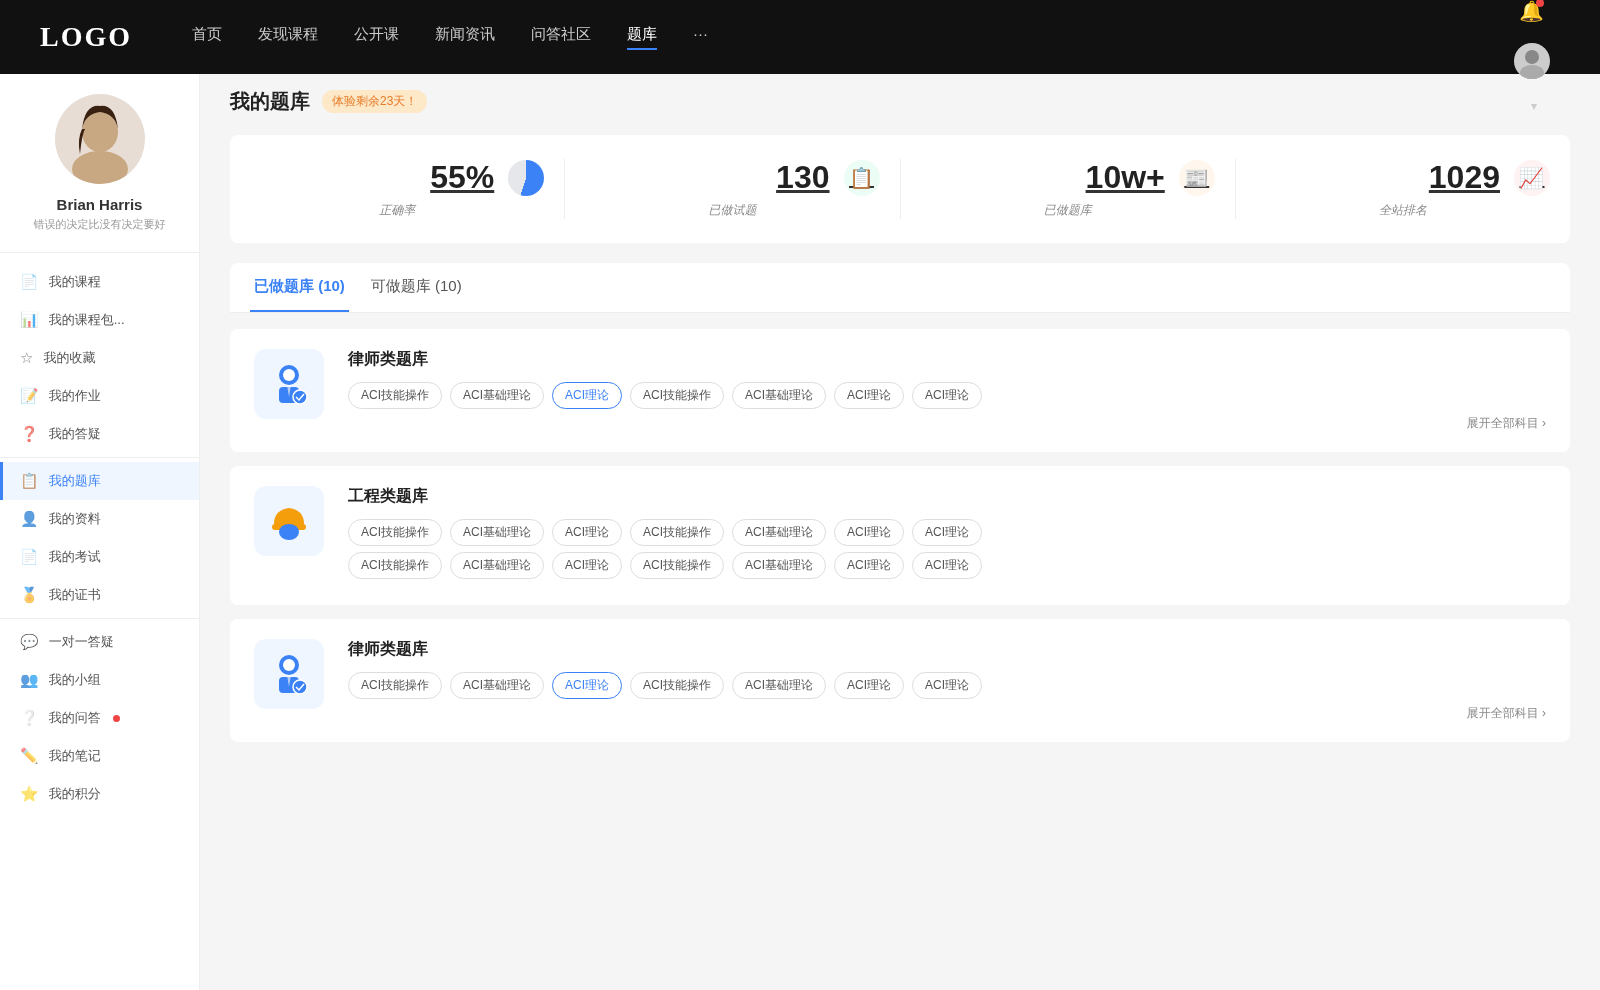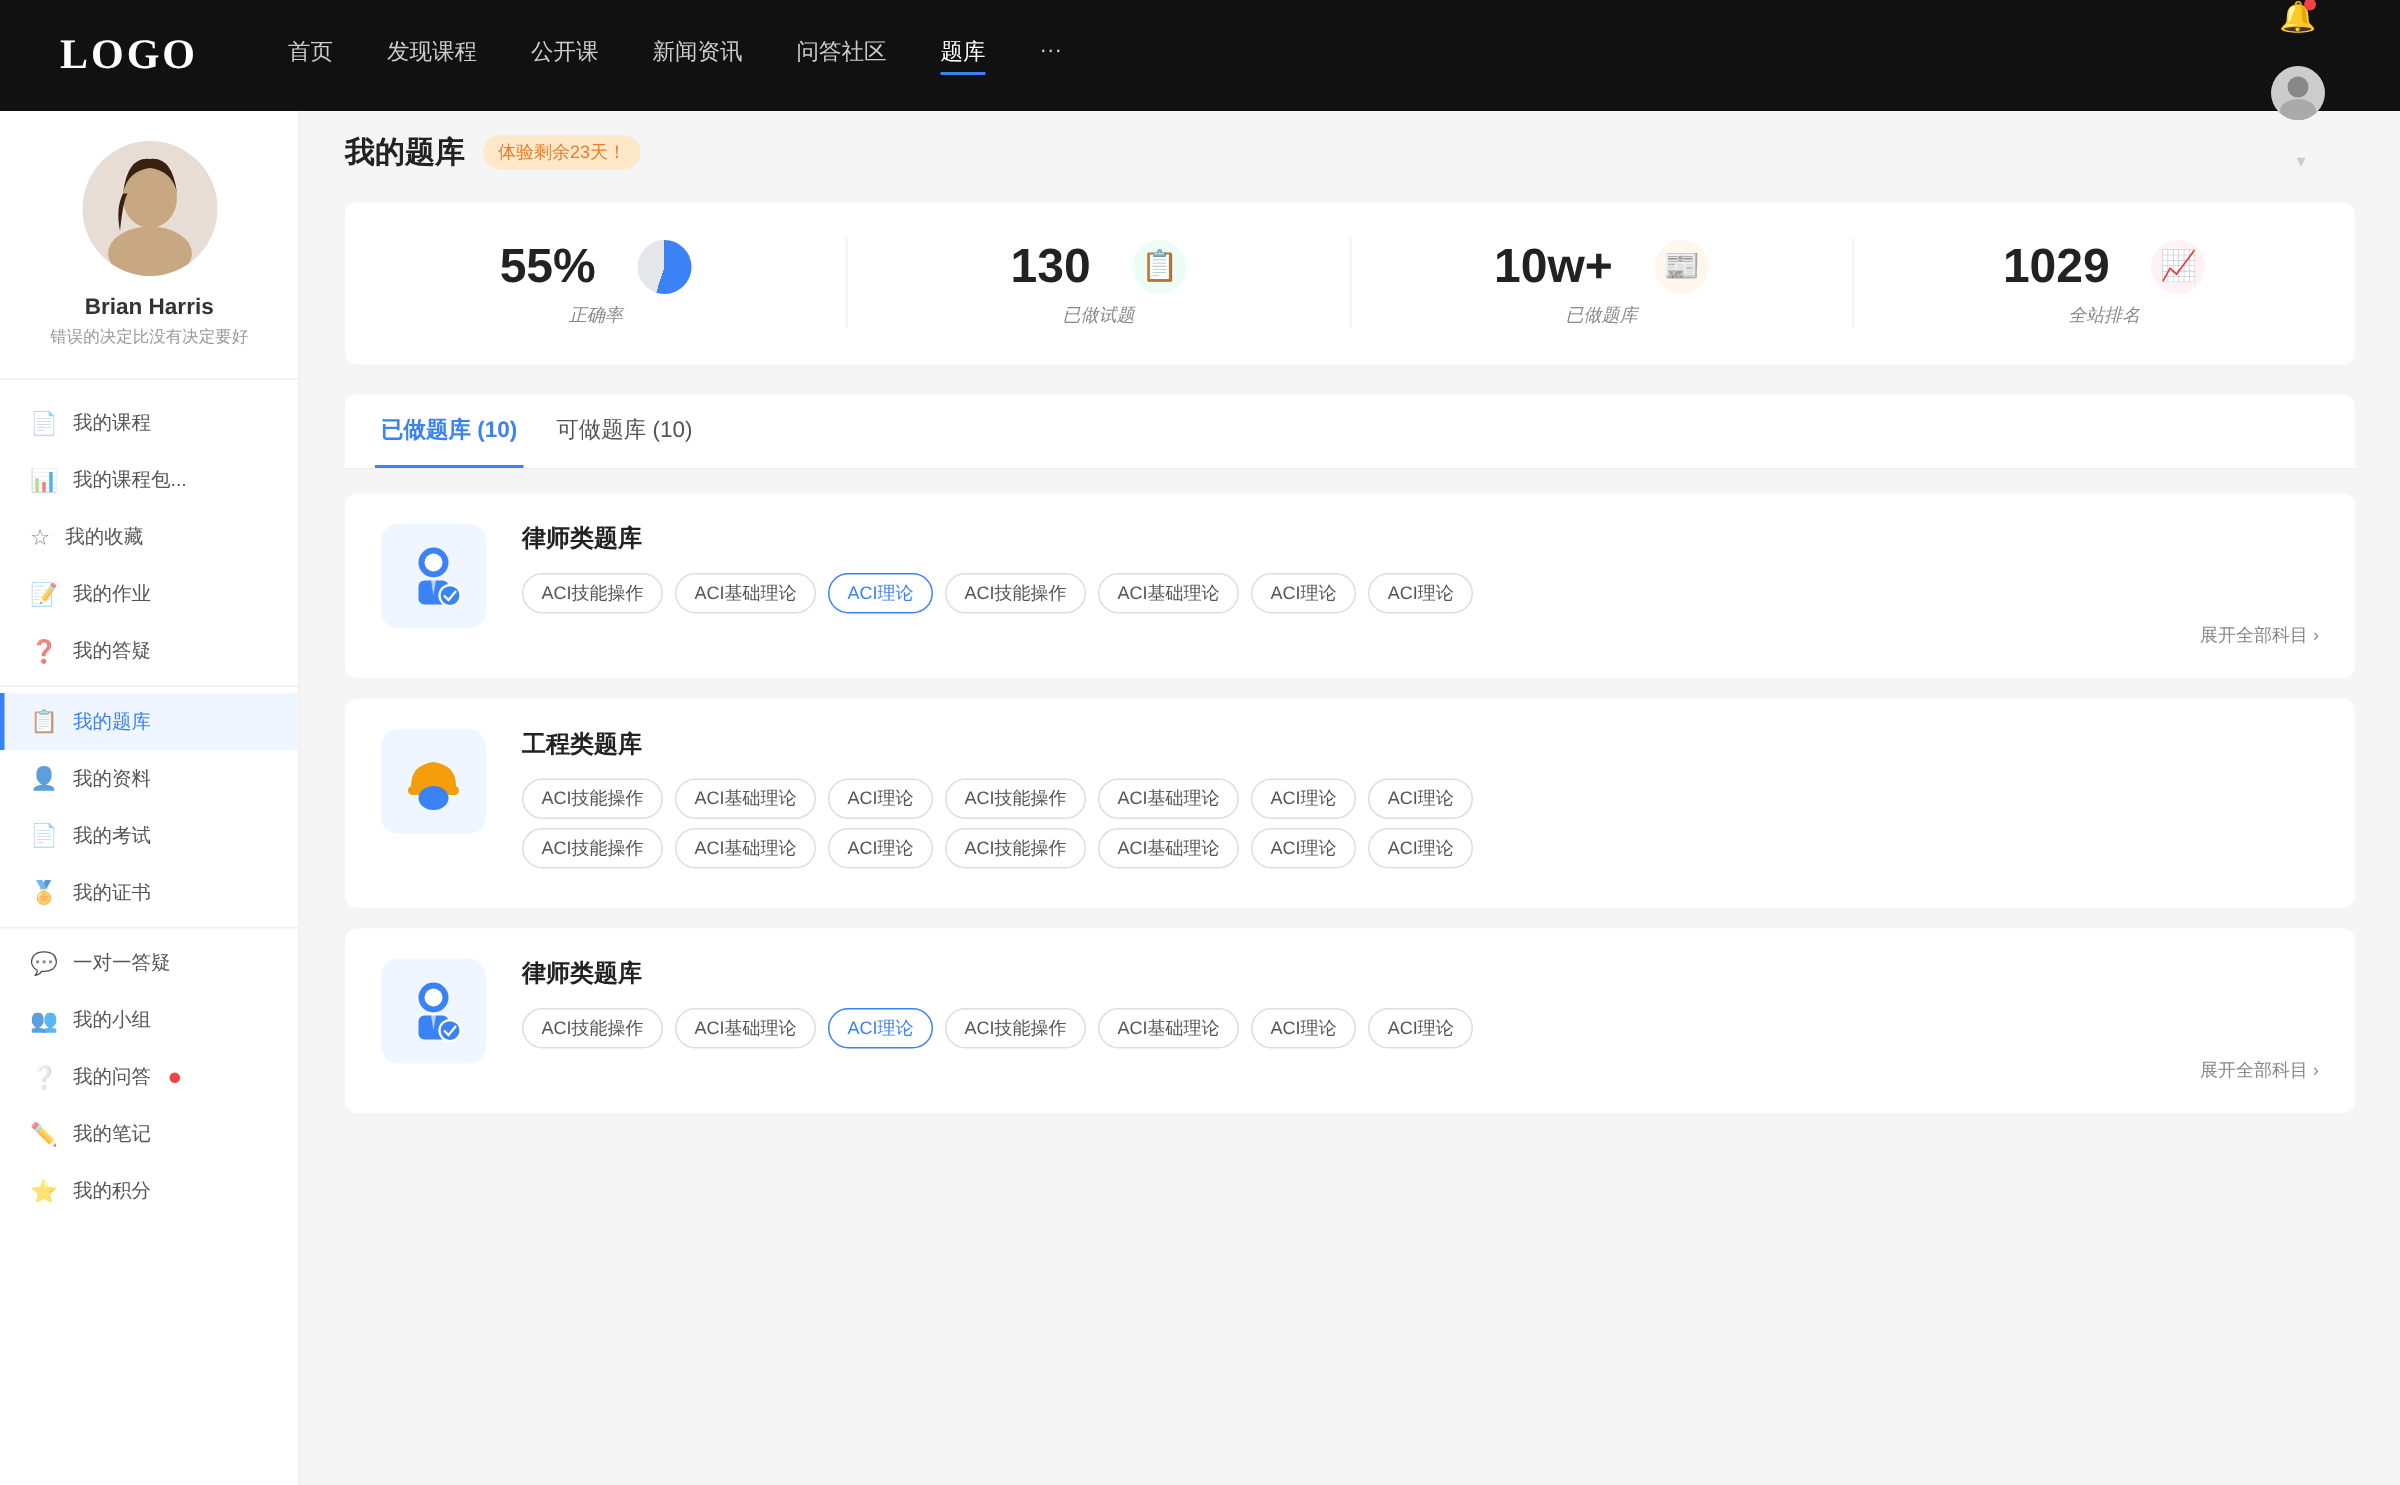--- a/index.html
+++ b/index.html
@@ -189,23 +189,24 @@
     .stat-item {
       flex: 1;
       text-align: center;
       border-right: 1px solid #eee;
       padding: 0 20px;
     }
     .stat-item:last-child { border-right: none; }
     .stat-value-row {
       display: flex;
       align-items: center;
-      justify-content: center;
-      gap: 28px;
+      justify-content: flex-end;
+      gap: 14px;
       margin-bottom: 6px;
+      text-decoration: underline;
     }
     .stat-value {
       font-size: 32px;
       font-weight: 700;
       color: #222;
     }
     .stat-icon {
       width: 36px; height: 36px;
       border-radius: 50%;
       display: flex; align-items: center; justify-content: center;

